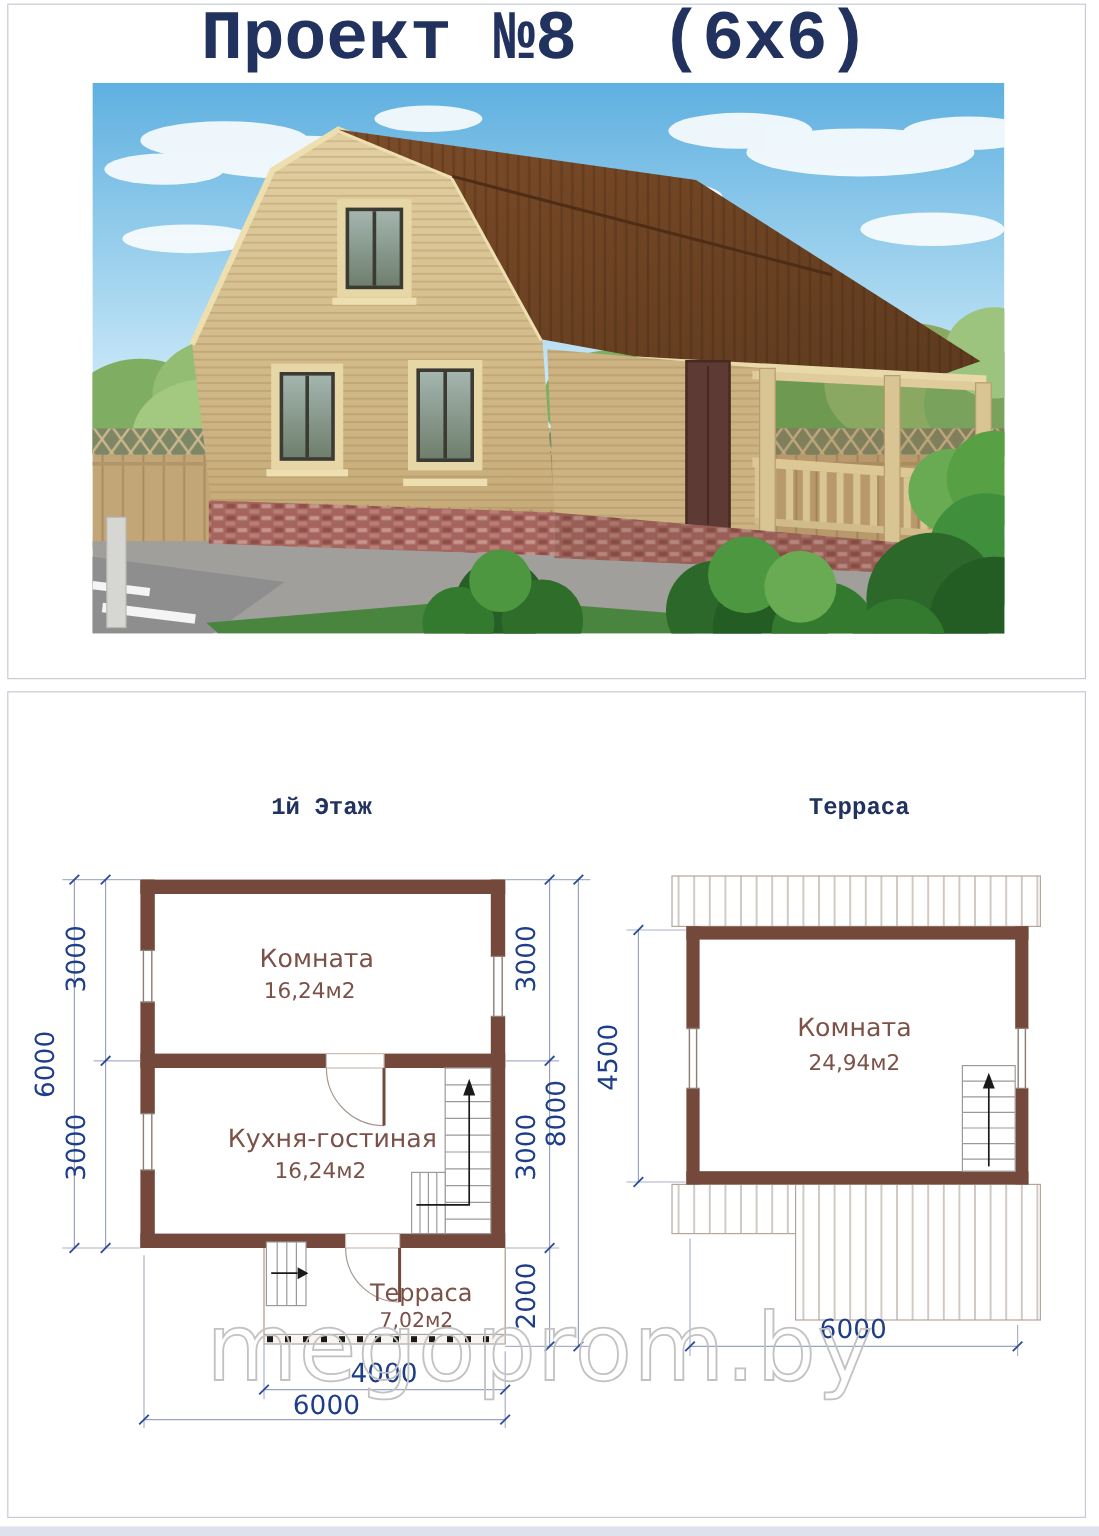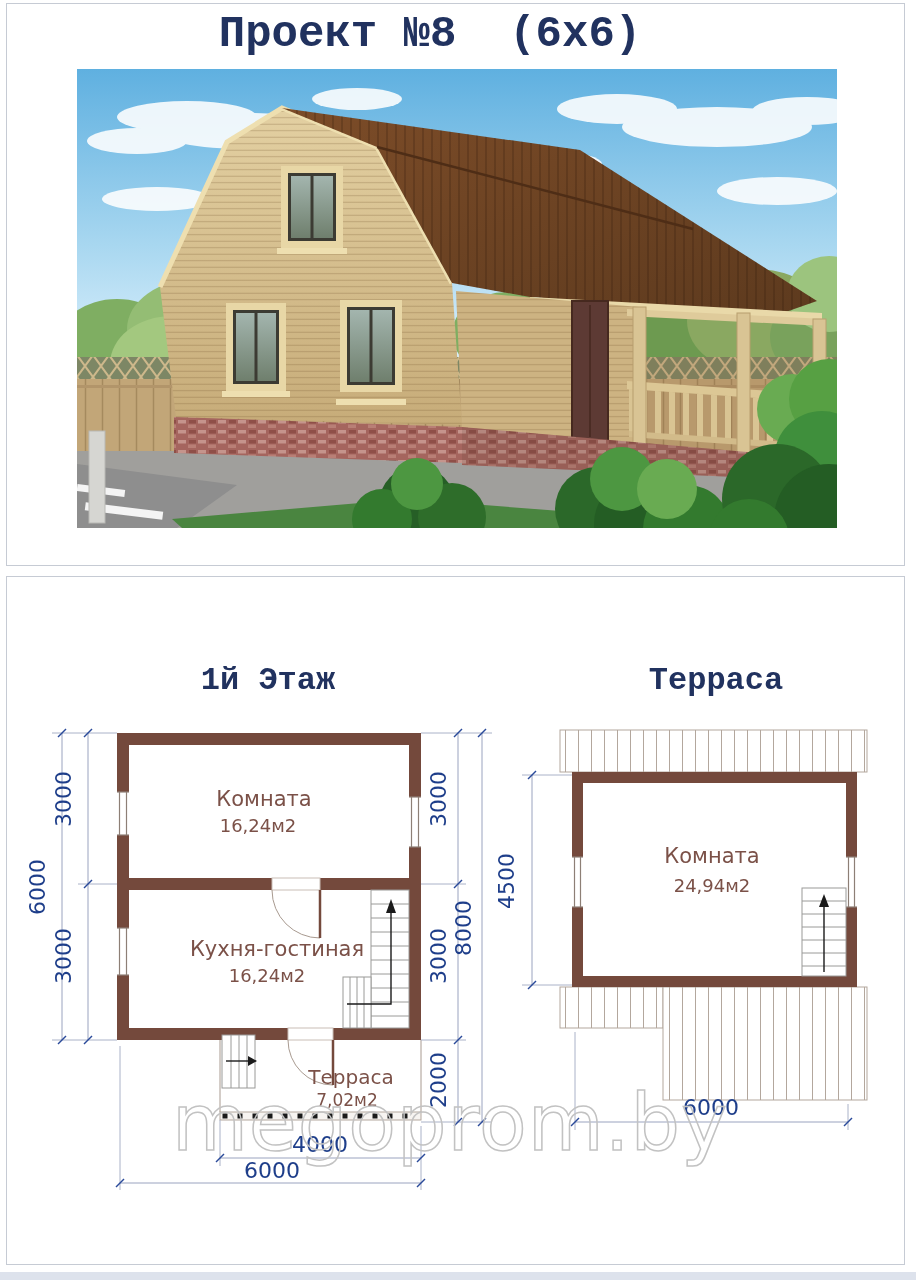--- a/index.html
+++ b/index.html
@@ -10,29 +10,29 @@
   .panel {
     position:absolute; left:6px; width:899px; background:#ffffff;
     border:1px solid #c6cbd4; box-sizing:border-box;
   }
   #panel-top { top:3px; height:563px; }
   #panel-bottom { top:576px; height:689px; }
   #bottom-strip {
     position:absolute; left:0; top:1272px; width:916px; height:8px; background:#dde2ec;
   }
   #project-title {
-    position:absolute; left:0; top:8px; width:860px; margin:0;
+    position:absolute; left:16px; top:8px; width:860px; margin:0;
     text-align:center; white-space:pre;
     font-family:"Liberation Mono","DejaVu Sans Mono",monospace;
-    font-weight:700; font-size:44px; line-height:52px; color:#21325f;
+    font-weight:700; font-size:58px; line-height:52px; color:#21325f;
   }
   .plan-label {
     position:absolute; top:662px; margin:0; text-align:center;
     font-family:"Liberation Mono","DejaVu Sans Mono",monospace;
-    font-weight:700; font-size:32px; color:#21325f;
+    font-weight:700; font-size:20px; color:#21325f;
   }
   #label-floor1 { left:137px; width:262px; }
   #label-attic  { left:585px; width:262px; }
   #house-render { position:absolute; left:77px; top:69px; width:760px; height:459px; }
   #house-render svg { display:block; }
   #plans-svg { position:absolute; left:0; top:718px; width:916px; height:550px; }
 
   
   .wall   { fill:#74493c; }
   .planline { stroke:#a89a90; stroke-width:1; fill:none; }

